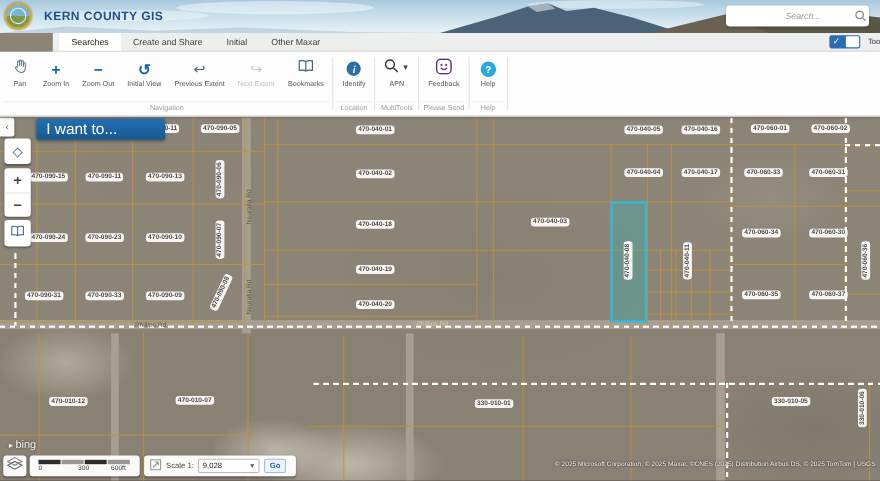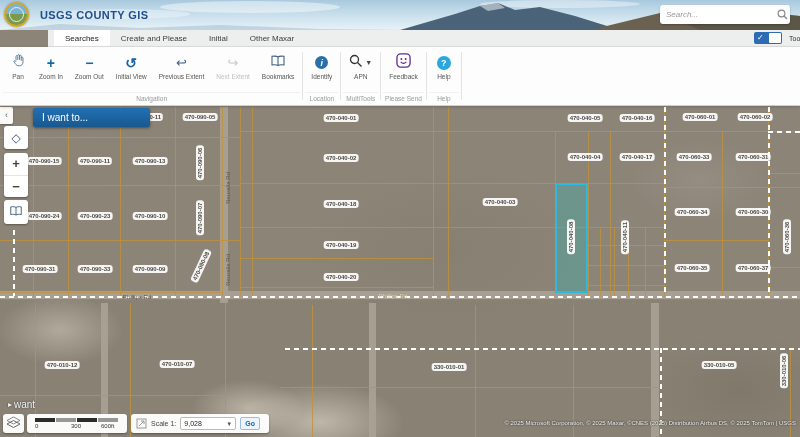--- a/index.html
+++ b/index.html
@@ -34,21 +34,21 @@
   
   .header{position:absolute;left:0;top:0;width:800px;height:30px;z-index:10;overflow:hidden;
     background:linear-gradient(180deg,#a9c9de 0%,#c6deeb 45%,#e8f2f8 100%);}
   .header svg.scene{position:absolute;inset:0;}
   .seal{position:absolute;left:4px;top:2px;width:25px;height:25px;border-radius:50%;
     border:2px solid #d4a62a;background:linear-gradient(180deg,#7ab3d4 0 50%,#7a9a4e 50% 100%);
     box-shadow:0 0 2px rgba(0,0,0,.4);}
   .seal::after{content:"";position:absolute;inset:3px;border-radius:50%;border:1px solid rgba(255,255,255,.8);}
   .app-title{position:absolute;left:40px;top:9px;font-size:11px;font-weight:bold;color:#1d4d8f;letter-spacing:.4px;}
   .searchbox{position:absolute;right:10px;top:5px;width:130px;height:19px;background:#fff;border-radius:3px;
-    box-shadow:0 1px 2px rgba(0,0,0,.25);display:flex;align-items:center;}
+    box-shadow:0 1px 2px rgba(0,0,0,.25);display:flex;align-items:center;padding-left:48px;}
   .searchbox input{flex:1;border:none;outline:none;background:transparent;font-size:8px;font-style:italic;
     color:#444;padding:0 6px;min-width:0;}
   .searchbox input::placeholder{color:#999;font-style:italic;}
   .search-ic{width:16px;display:flex;align-items:center;justify-content:center;cursor:pointer;}
 
   
   .ribbon{position:absolute;left:0;top:30px;width:800px;height:17px;background:#edefef;z-index:10;
     display:flex;align-items:stretch;padding-left:6px;border-bottom:1px solid #e0e0e0;margin-left:48px;}
   .tab{padding:0 11px;font-size:8px;color:#3c3c3c;display:flex;align-items:center;cursor:pointer;}
   .tab.active{background:#fff;color:#1a1a1a;}
@@ -76,21 +76,21 @@
   .glyph-dis{color:#c9c9c9;font-size:13px;line-height:13px;}
   .tdivider{width:1px;background:#e3e3e3;margin:5px 2px;}
   .ident-circle{width:13px;height:13px;border-radius:50%;background:#2a6fa8;color:#fff;font-size:9px;
     font-weight:bold;font-style:italic;display:flex;align-items:center;justify-content:center;}
   .help-circle{width:14px;height:14px;border-radius:50%;background:#2ba7e0;color:#fff;font-size:9px;
     font-weight:bold;display:flex;align-items:center;justify-content:center;}
   .caret{font-size:7px;color:#444;margin-left:2px;}
 
   
   .iwant{position:absolute;left:33px;top:108px;width:117px;height:19px;z-index:5;
-    background:linear-gradient(180deg,#2270b4,#18588f);color:#fff;font-size:10px;line-height:19px;
+    background:linear-gradient(180deg,#2270b4,#18588f);color:#fff;font-size:14px;line-height:19px;
     padding-left:9px;border-radius:2px;box-shadow:0 1px 3px rgba(0,0,0,.45);cursor:pointer;}
   .collapse-tab{position:absolute;left:0;top:107px;width:13px;height:17px;background:rgba(255,255,255,.95);
     border-radius:0 2px 2px 0;z-index:5;color:#666;font-size:9px;text-align:center;line-height:16px;cursor:pointer;
     box-shadow:0 1px 2px rgba(0,0,0,.3);}
   .mapbtn{position:absolute;left:4px;width:24px;background:#fff;border-radius:3px;z-index:5;
     box-shadow:0 1px 2px rgba(0,0,0,.35);display:flex;align-items:center;justify-content:center;cursor:pointer;}
   .mb-home{top:126px;height:23px;color:#3a5a78;font-size:12px;}
   .zoompill{position:absolute;left:4px;top:153px;width:24px;height:44px;background:#fff;border-radius:3px;z-index:5;
     box-shadow:0 1px 2px rgba(0,0,0,.35);display:flex;flex-direction:column;}
   .zoompill div{flex:1;display:flex;align-items:center;justify-content:center;color:#444;
@@ -246,21 +246,21 @@
     <div class="mapbtn mb-book">
       <span>
         <svg width="14" height="12" viewBox="0 0 24 20">
             <path d="M12 4c-2-1.6-5-1.6-9-1v13c4-.6 7-.6 9 1 2-1.6 5-1.6 9-1V3c-4-.6-7-.6-9 1v13" fill="none" stroke="#3f5f7f" stroke-width="1.6"></path>
           </svg>
       </span>
     </div>
 
     <div class="bing">
       <span style="font-size:8px;">▸</span>
-      <span>want</span>
+      <span>bing</span>
     </div>
 
     <div class="widget w-overview">
       <span>
         <svg width="15" height="13" viewBox="0 0 15 13">
             <path d="M1 4.5 L7.5 1 L14 4.5 L7.5 8 Z" fill="none" stroke="#8a8a8a"></path>
             <path d="M1 8 L7.5 4.5 L14 8 L7.5 11.5 Z" fill="none" stroke="#666"></path>
           </svg>
       </span>
     </div>
@@ -302,36 +302,36 @@
       <ellipse cx="250" cy="7" rx="90" ry="6" fill="#ffffff" opacity="0.45"></ellipse>
       <ellipse cx="120" cy="14" rx="70" ry="5" fill="#ffffff" opacity="0.35"></ellipse>
       <ellipse cx="560" cy="4" rx="80" ry="4" fill="#ffffff" opacity="0.4"></ellipse>
       <polygon points="0,30 60,24 140,28 220,25 320,29 410,30" fill="#9db8c9" opacity="0.5"></polygon>
       <polygon points="400,30 455,14 480,6 498,3 515,10 540,7 575,16 620,30" fill="#4a6378"></polygon>
       <polygon points="480,6 498,3 505,8 488,11" fill="#ffffff" opacity="0.5"></polygon>
       <polygon points="590,30 660,13 700,20 745,10 800,16 800,30" fill="#6a6150"></polygon>
       <polygon points="660,13 700,20 745,10 800,16 800,30 700,30" fill="#3c4435" opacity="0.35"></polygon>
     </svg>
     <div class="seal"></div>
-    <div class="app-title">USGS COUNTY GIS</div>
+    <div class="app-title">KERN COUNTY GIS</div>
     <div class="searchbox">
       <input placeholder="Search..." style="">
       <span class="search-ic">
         <svg width="11" height="11" viewBox="0 0 11 11">
             <circle cx="4.5" cy="4.5" r="3.4" fill="none" stroke="#8a8a8a" stroke-width="1.2"></circle>
             <line x1="7" y1="7" x2="10" y2="10" stroke="#8a8a8a" stroke-width="1.2"></line>
           </svg>
       </span>
     </div>
   </div>
 
   <div class="ribbon">
     <div id="tabs" style="display:flex;">
         <div class="tab active">Searches</div>
-        <div class="tab">Create and Please</div>
+        <div class="tab">Create and Share</div>
         <div class="tab">Initial</div>
         <div class="tab">Other Maxar</div>
       </div>
     <div class="ribbon-right">
       <div class="toggle">
         <span class="chk">✓</span>
         <span class="knob"></span>
       </div>
       <span class="tl-label">Tool Labels</span>
       <span class="rb-close">✕</span>

